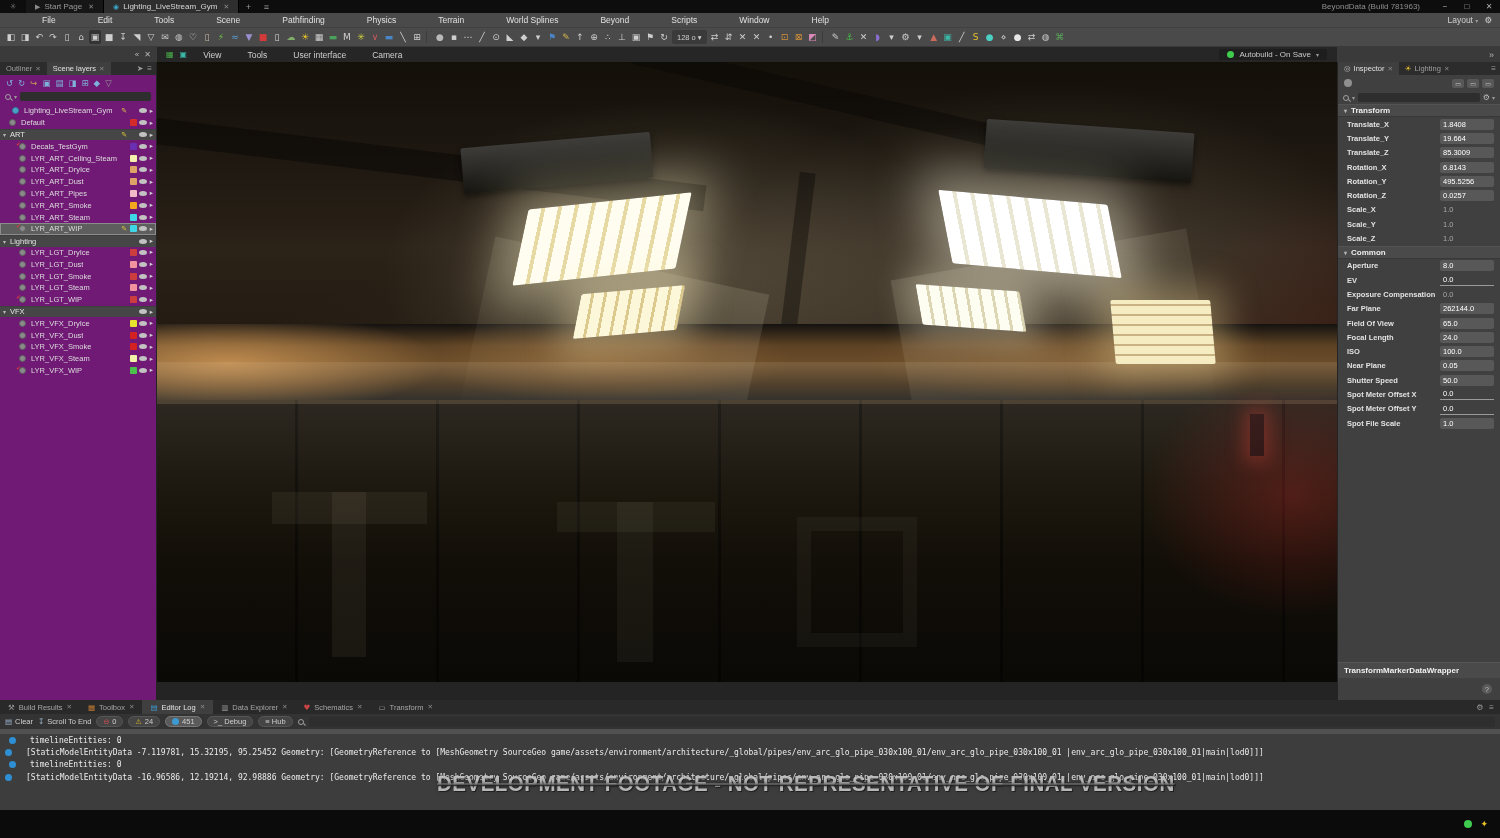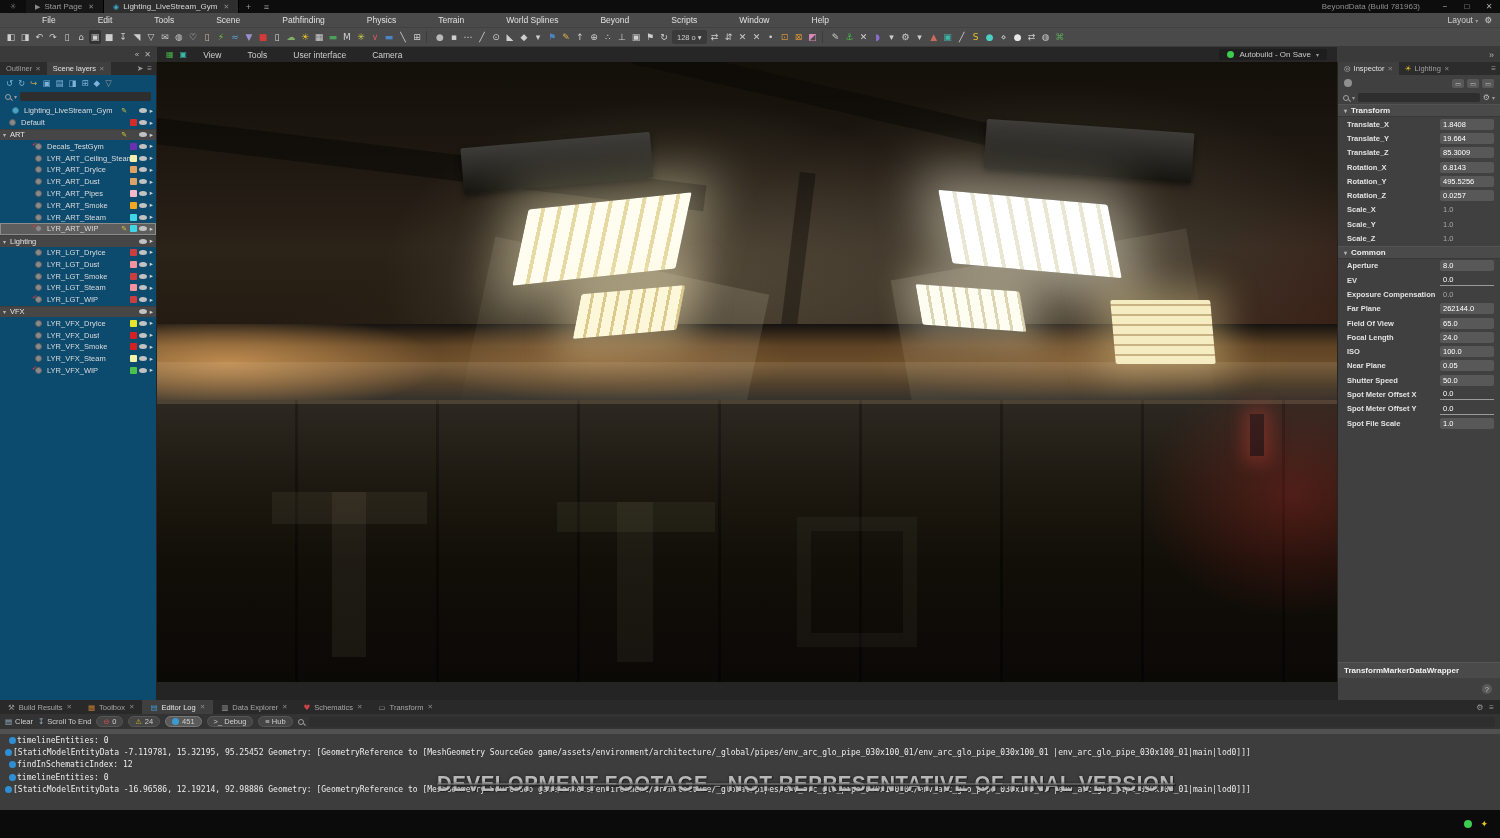--- a/index.html
+++ b/index.html
@@ -39,37 +39,37 @@
   .sh-center .vicn { font-size:8px; margin:0 3px; font-family:"DejaVu Sans",sans-serif; }
   .vmenuitem { color:#cfcfcf; font-size:8.5px; padding:0 13px; }
   .autobuild { margin-left:auto; margin-right:10px; display:flex; align-items:center; gap:5px; background:#1e1e1e; border-radius:2px; padding:1px 8px; color:#c9c9c9; font-size:8px; }
   .greendot { width:7px; height:7px; border-radius:50%; background:#3fcb4e; }
   .sh-right { width:163px; background:#3a3a3a; display:flex; align-items:center; justify-content:flex-end; padding-right:6px; color:#b5b5b5; font-size:9px; }
 
   
   .main { height:638px; display:flex; }
 
   
-  .leftpanel { width:157px; background:#0c4a6e; border-right:1px solid #242424; display:flex; flex-direction:column; }
+  .leftpanel { width:157px; background:#701a75; border-right:1px solid #242424; display:flex; flex-direction:column; }
   .ptabs { height:13px; background:#2c2c2c; display:flex; align-items:stretch; font-size:7.5px; color:#9f9f9f; }
   .ptab { display:flex; align-items:center; gap:3px; padding:0 6px; }
   .ptab.active { background:#3f3f3f; color:#e0e0e0; }
   .ptab .x { font-size:6.5px; color:#8a8a8a; }
   .ptabs .endicons { margin-left:auto; display:flex; align-items:center; gap:4px; padding-right:4px; color:#9a9a9a; font-size:8px; }
   .iconrow { height:15px; display:flex; align-items:center; gap:5px; padding:0 6px; }
   .iconrow span { font-size:8.5px; font-family:"DejaVu Sans",sans-serif; }
   .searchrow { height:13px; display:flex; align-items:center; gap:3px; padding:0 5px; }
   .mag { width:6px; height:6px; border:1px solid #a0a0a0; border-radius:50%; position:relative; flex:none; }
   .mag::after { content:""; position:absolute; width:3px; height:1px; background:#a0a0a0; transform:rotate(45deg); right:-3px; bottom:-1px; }
   .caret { color:#9a9a9a; font-size:6px; }
   .searchfield { flex:1; height:9px; background:#2e2e2e; border-radius:2px; }
 
   
   .tree { flex:1; overflow:hidden; padding-top:2px; }
-  .trow { height:11.8px; display:flex; align-items:center; font-size:7.5px; color:#dcdcdc; padding-left:35px; position:relative; }
+  .trow { height:11.8px; display:flex; align-items:center; font-size:7.5px; color:#dcdcdc; padding-left:19px; position:relative; }
   .trow.lvl1 { padding-left:9px; }
   .trow.root { padding-left:5px; }
   .trow.group { padding-left:3px; background:#464646; border-top:1px solid #3e3e3e; color:#e4e4e4; }
   .trow.selected { background:#5e5e5e; outline:1px solid #8c8c8c; outline-offset:-1px; }
   .trow .chev { display:none; color:#b8b8b8; font-size:6px; width:7px; }
   .trow.group .chev, .trow.root .chev { display:inline-block; }
   .trow.root .chev { visibility:hidden; }
   .ticon { width:7px; height:7px; border-radius:50%; background:#8a8a8a; border:1px solid #5f5f5f; margin-right:5px; flex:none; position:relative; }
   .trow.root .ticon { background:#4aa3c7; border-color:#2f7c9e; }
   .trow.marked .ticon::after { content:"✔"; position:absolute; left:-4px; top:-4px; color:#d43a3a; font-size:6px; }
@@ -167,21 +167,21 @@
   .ctool { display:flex; align-items:center; gap:3px; }
   .ctool .ic { font-family:"DejaVu Sans",sans-serif; font-size:7.5px; color:#9fb9d4; }
   .pill { display:flex; align-items:center; gap:3px; background:#454545; border:1px solid #565656; border-radius:7px; padding:0 6px; height:11px; }
   .pill.hl { background:#5a5a5a; border-color:#787878; }
   .err-ic { color:#d45050; font-size:7px; }
   .warn-ic { color:#e8c329; font-size:7px; }
   .info-ic { width:7px; height:7px; border-radius:50%; background:#3d9ad1; }
   .csearch { flex:1; height:10px; background:#2e2e2e; border-radius:2px; }
   .clog { flex:1; overflow:hidden; background:#3d3d3d; font-family:"DejaVu Sans Mono", monospace; font-size:8px; color:#ececec; }
   .clog .selstrip { height:5px; background:#515151; }
-  .lrow { height:12.4px; display:flex; align-items:center; gap:1px; padding-left:5px; white-space:nowrap; }
+  .lrow { height:12.4px; display:flex; align-items:center; gap:14px; padding-left:5px; white-space:nowrap; }
   .lrow.ind { padding-left:9px; }
   .ldot { width:7px; height:7px; border-radius:50%; background:#2f8fd4; flex:none; }
 
   
   .bottomstrip { flex:1; background:#0b0b0b; display:flex; align-items:center; justify-content:flex-end; gap:8px; padding-right:12px; }
   .bs-green { width:8px; height:8px; border-radius:50%; background:#3fcb4e; }
   .bs-yellow { color:#e8c329; font-size:9px; font-family:"DejaVu Sans",sans-serif; }
 
   
   .watermark { position:absolute; left:437px; top:771px; z-index:50; pointer-events:none;
@@ -1018,24 +1018,20 @@
           <div class="lrow ind">
             <span class="ldot"></span>
             <span>timelineEntities: 0</span>
           </div>
 
           <div class="lrow">
             <span class="ldot"></span>
             <span>[StaticModelEntityData -7.119781, 15.32195, 95.25452 Geometry: [GeometryReference to [MeshGeometry SourceGeo game/assets/environment/architecture/_global/pipes/env_arc_glo_pipe_030x100_01/env_arc_glo_pipe_030x100_01 |env_arc_glo_pipe_030x100_01|main|lod0]]]</span>
           </div>
 
-          <div class="lrow ind">
-            <span class="ldot"></span>
-            <span>findInSchematicIndex: 12</span>
-          </div>
 
           <div class="lrow ind">
             <span class="ldot"></span>
             <span>timelineEntities: 0</span>
           </div>
 
           <div class="lrow">
             <span class="ldot"></span>
             <span>[StaticModelEntityData -16.96586, 12.19214, 92.98886 Geometry: [GeometryReference to [MeshGeometry SourceGeo game/assets/environment/architecture/_global/pipes/env_arc_glo_pipe_030x100_01/env_arc_glo_pipe_030x100_01 |env_arc_glo_pipe_030x100_01|main|lod0]]]</span>
           </div>

